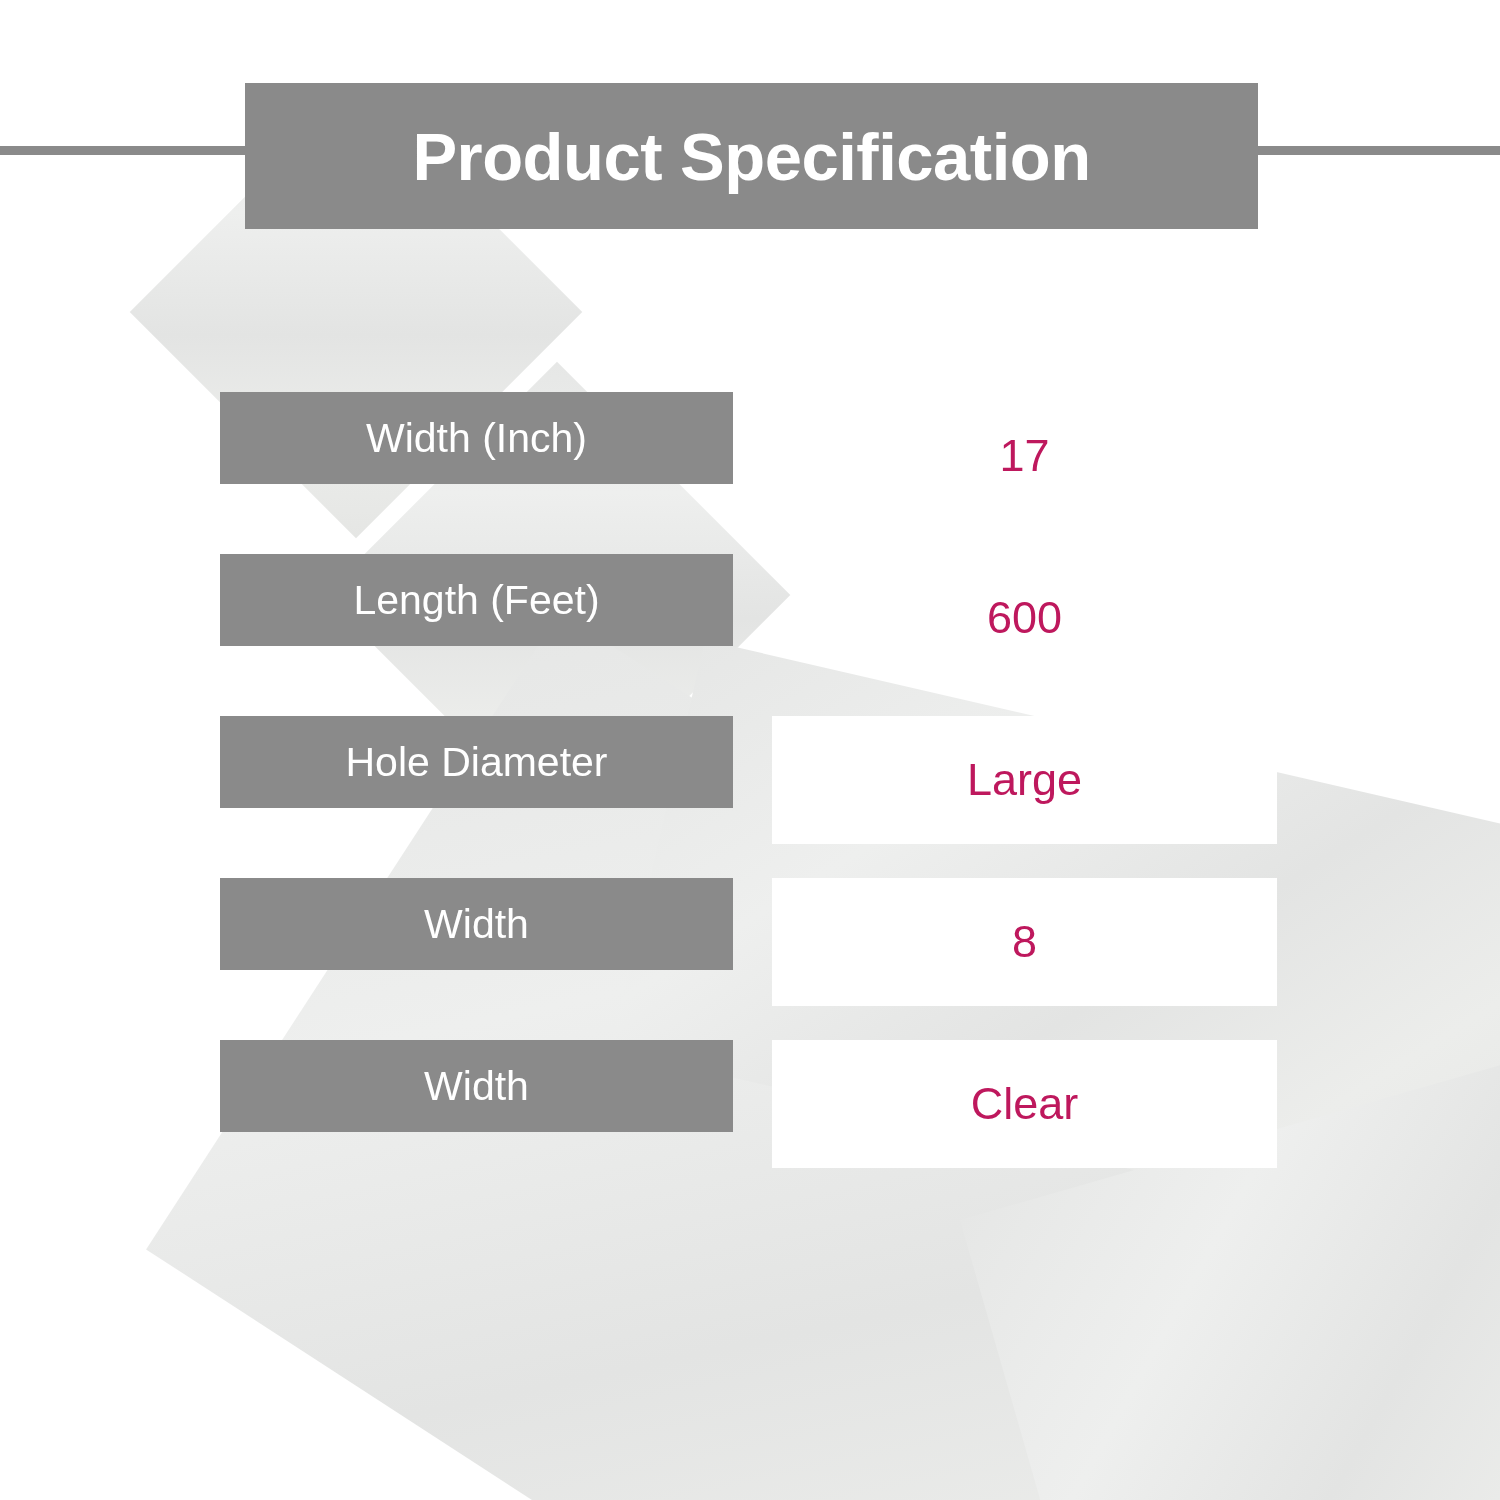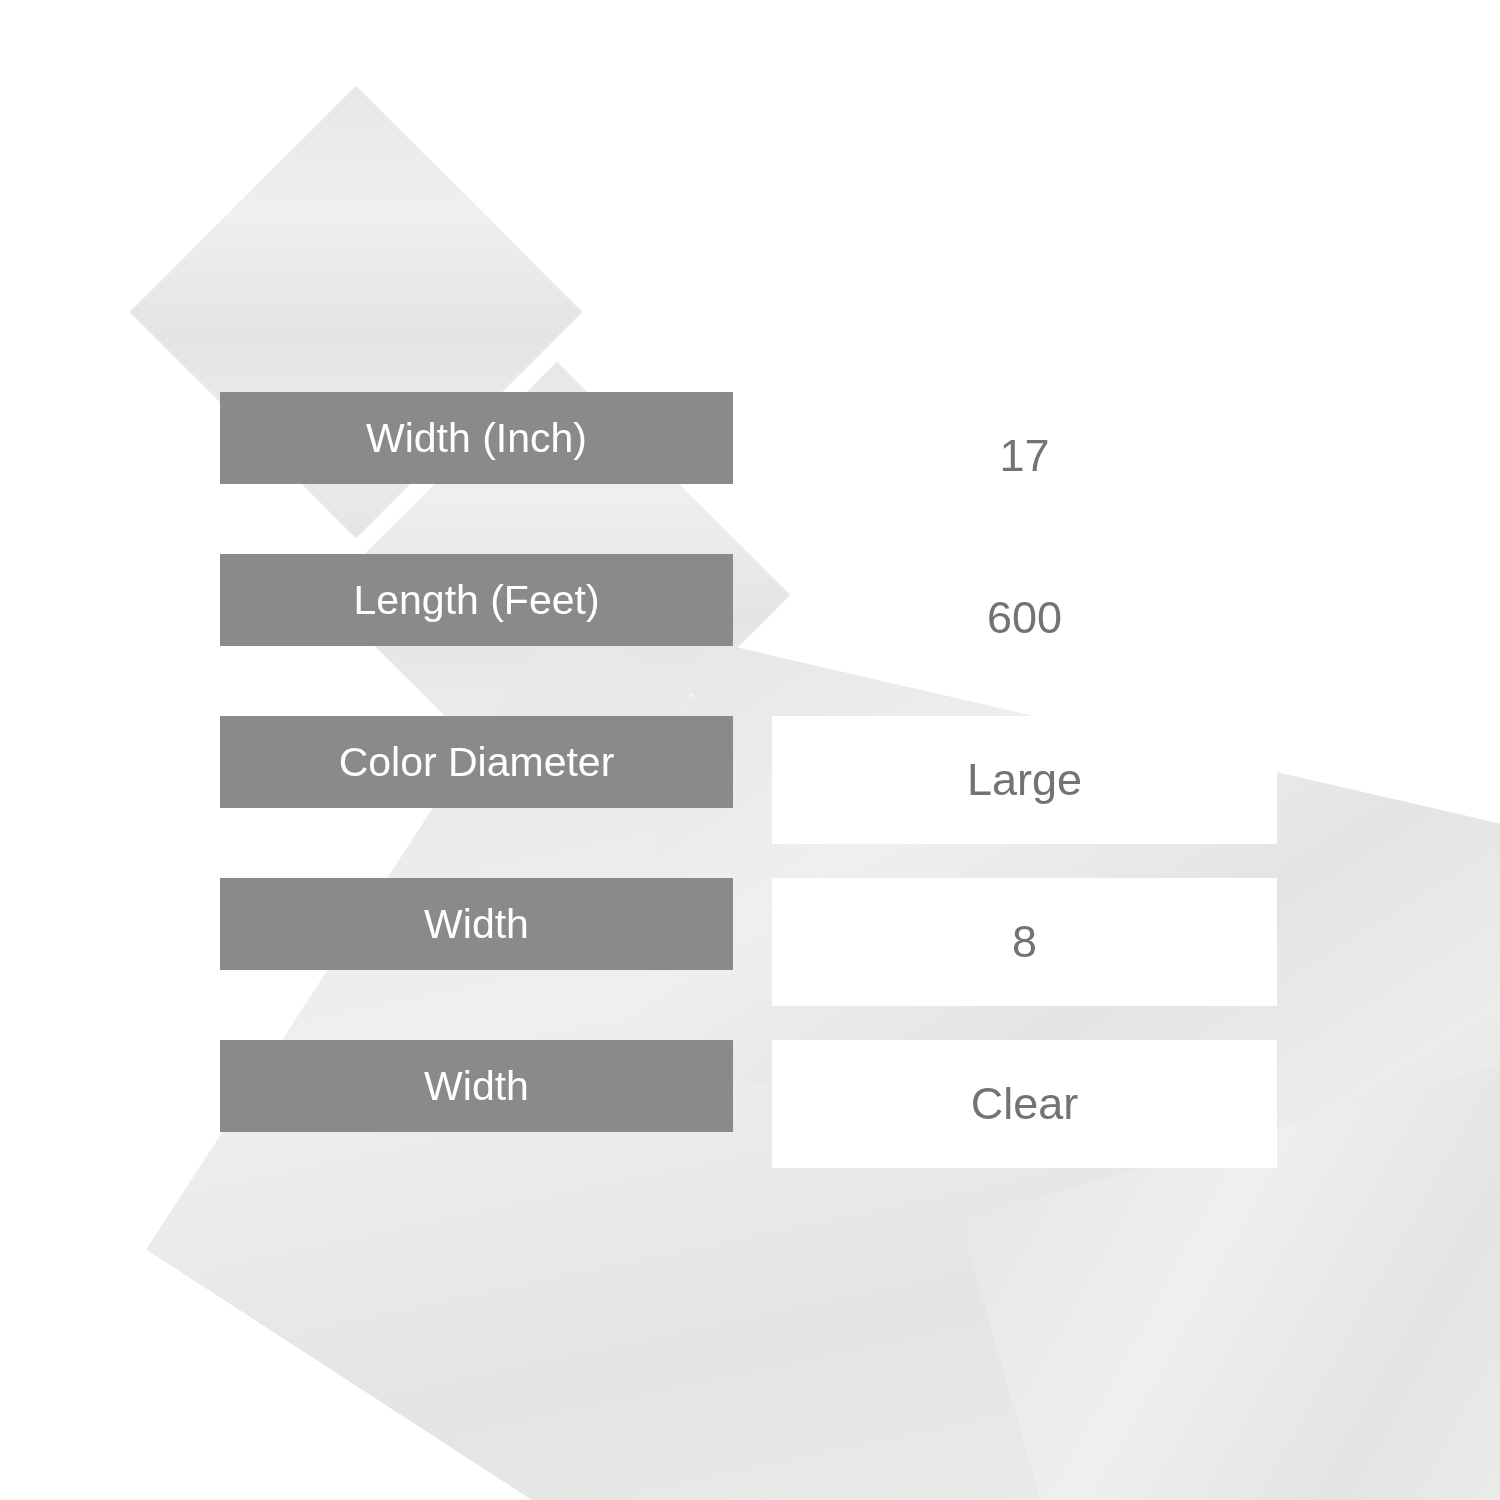--- a/index.html
+++ b/index.html
@@ -136,21 +136,21 @@
     padding: 0 8px;
     box-sizing: border-box;
   }
   .spec-value {
     position: absolute;
     left: 772px;
     top: 0;
     width: 505px;
     height: 128px;
     background: #ffffff;
-    color: #737373;
+    color: #be185d;
     display: flex;
     align-items: center;
     justify-content: center;
     text-align: center;
     font-size: 45px;
     font-weight: 400;
     line-height: 1.05;
   }
   
   .spec-row.plain .spec-value { background: transparent; }
@@ -161,36 +161,43 @@
 <div id="page">
 
   <div class="bg-layer">
     <div class="bg-shape bg-diamond"></div>
     <div class="bg-shape bg-diamond-2"></div>
     <div class="bg-shape bg-sheet"></div>
     <div class="bg-shape bg-sheet-2"></div>
     <div class="bg-shape bg-sheet-3"></div>
   </div>
 
+  <div class="header">
+    <div class="rule rule-left"></div>
+    <div class="rule rule-right"></div>
+    <div class="title-banner">
+      <span class="title-text">Product Specification</span>
+    </div>
+  </div>
 
   <div class="spec-table">
 
     <div class="spec-row plain">
       <div class="spec-label">Width (Inch)</div>
       <div class="spec-value">17</div>
     </div>
 
     <div class="spec-row plain">
       <div class="spec-label">Length (Feet)</div>
       <div class="spec-value">600</div>
     </div>
 
 
     <div class="spec-row">
-      <div class="spec-label">Color Diameter</div>
+      <div class="spec-label">Hole Diameter</div>
       <div class="spec-value">Large</div>
     </div>
 
     <div class="spec-row">
       <div class="spec-label">Width</div>
       <div class="spec-value">8</div>
     </div>
 
     <div class="spec-row">
       <div class="spec-label">Width</div>

